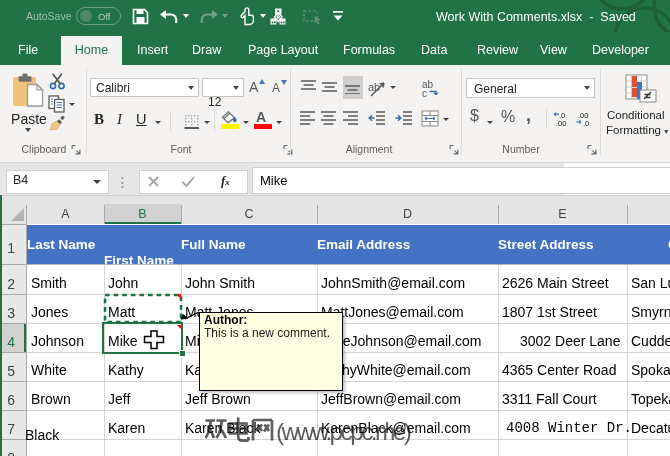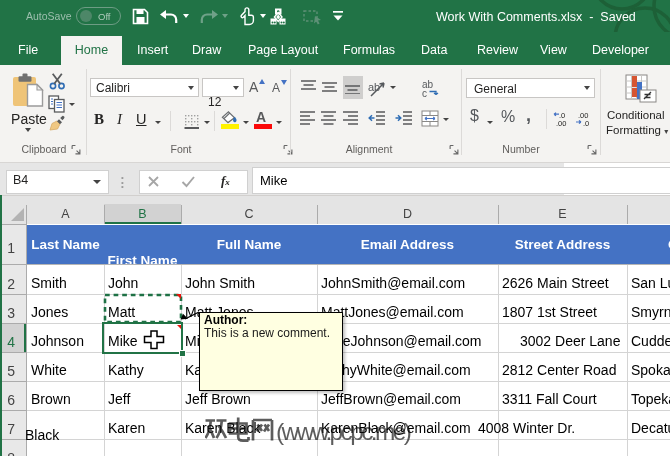--- a/index.html
+++ b/index.html
@@ -18,21 +18,21 @@
   .dlauncher { position:absolute; top:80px; width:10px; height:10px; }
   .combo { position:absolute; background:#fff; border:1px solid #c8c6c4; }
   .combotext { position:absolute; font-size:12px; color:#252423; }
   
   #fbar { position:absolute; left:0; top:163px; width:564px; height:32px; background:#e6e6e6; }
   
   #sheet { position:absolute; left:0; top:195px; width:670px; height:261px; background:#e4e4e4; }
   .colhdr { position:absolute; top:9px; height:20px; font-size:12.5px; color:#444; text-align:center; line-height:21px; }
   .rowhdr { position:absolute; left:0; width:26px; font-size:14px; color:#444; text-align:right; padding-right:11px; }
   .cell { position:absolute; font-size:14px; color:#000; white-space:nowrap; }
-  .hcell { position:absolute; font-size:13.5px; font-weight:bold; color:#fff; white-space:nowrap; text-align:center; }
+  .hcell { position:absolute; font-size:13.5px; font-weight:bold; color:#fff; white-space:nowrap; }
 </style>
 </head>
 <body>
 <div id="titlebar">
 
   <svg class="abs" style="left:560px;top:0;" width="110" height="32" viewBox="0 0 110 32">
     <circle cx="85" cy="38" r="30" fill="none" stroke="#1d6037" stroke-width="3.5"></circle>
     <circle cx="126" cy="6" r="32" fill="none" stroke="#1d6037" stroke-width="3.5"></circle>
     <circle cx="62" cy="-20" r="29" fill="none" stroke="#1d6037" stroke-width="3.5"></circle>
   </svg>
@@ -386,33 +386,33 @@
   <div class="cell" style="left:31px;top:128px;line-height:36px;">Johnson</div>
   <div class="cell" style="left:108px;top:128px;line-height:36px;">Mike</div>
   <div class="cell" style="left:185px;top:128px;line-height:36px;">Mike Johnson</div>
   <div class="cell" style="left:321px;top:128px;line-height:36px;">MikeJohnson@email.com</div>
   <div class="cell" style="left:520px;top:128px;line-height:36px;text-align:center;">3002 Deer Lane</div>
   <div class="cell" style="left:631px;top:128px;line-height:36px;">Cuddebackville</div>
   <div class="cell" style="left:31px;top:157px;line-height:36px;">White</div>
   <div class="cell" style="left:108px;top:157px;line-height:36px;">Kathy</div>
   <div class="cell" style="left:185px;top:157px;line-height:36px;">Kathy White</div>
   <div class="cell" style="left:321px;top:157px;line-height:36px;">KathyWhite@email.com</div>
-  <div class="cell" style="left:502px;top:157px;line-height:36px;">2812 Center Road</div>
+  <div class="cell" style="left:502px;top:157px;line-height:36px;">4365 Center Road</div>
   <div class="cell" style="left:631px;top:157px;line-height:36px;">Spokane</div>
   <div class="cell" style="left:31px;top:186px;line-height:36px;">Brown</div>
   <div class="cell" style="left:108px;top:186px;line-height:36px;">Jeff</div>
   <div class="cell" style="left:185px;top:186px;line-height:36px;">Jeff Brown</div>
   <div class="cell" style="left:321px;top:186px;line-height:36px;">JeffBrown@email.com</div>
   <div class="cell" style="left:502px;top:186px;line-height:36px;">3311 Fall Court</div>
   <div class="cell" style="left:631px;top:186px;line-height:36px;">Topeka</div>
   <div class="cell" style="left:25px;top:215px;line-height:36px;margin-top:7px;">Black</div>
   <div class="cell" style="left:108px;top:215px;line-height:36px;">Karen</div>
   <div class="cell" style="left:185px;top:215px;line-height:36px;">Karen Black</div>
   <div class="cell" style="left:321px;top:215px;line-height:36px;">KarenBlack@email.com</div>
-  <div class="cell" style="left:478px;top:215px;line-height:36px;">4008 Winter Dr.</div>
+  <div class="cell" style="left:506px;top:215px;line-height:36px;font-family:Liberation Mono, monospace;">4008 Winter Dr.</div>
   <div class="cell" style="left:631px;top:215px;line-height:36px;">Decatur</div>
 
   <svg class="abs" style="left:103px;top:98px" width="80" height="32" viewBox="0 0 80 32">
     <rect x="2" y="2" width="76" height="27" fill="none" stroke="#1e7145" stroke-width="2.6" stroke-dasharray="4.7 3.9"></rect>
   </svg>
 
   <svg class="abs" style="left:176px;top:99px" width="5" height="5" viewBox="0 0 5 5">
       <path d="M5 0 V5 L0 0 z" fill="#e8150d"></path>
     </svg>
   <svg class="abs" style="left:177px;top:129.5px" width="5" height="5" viewBox="0 0 5 5">

